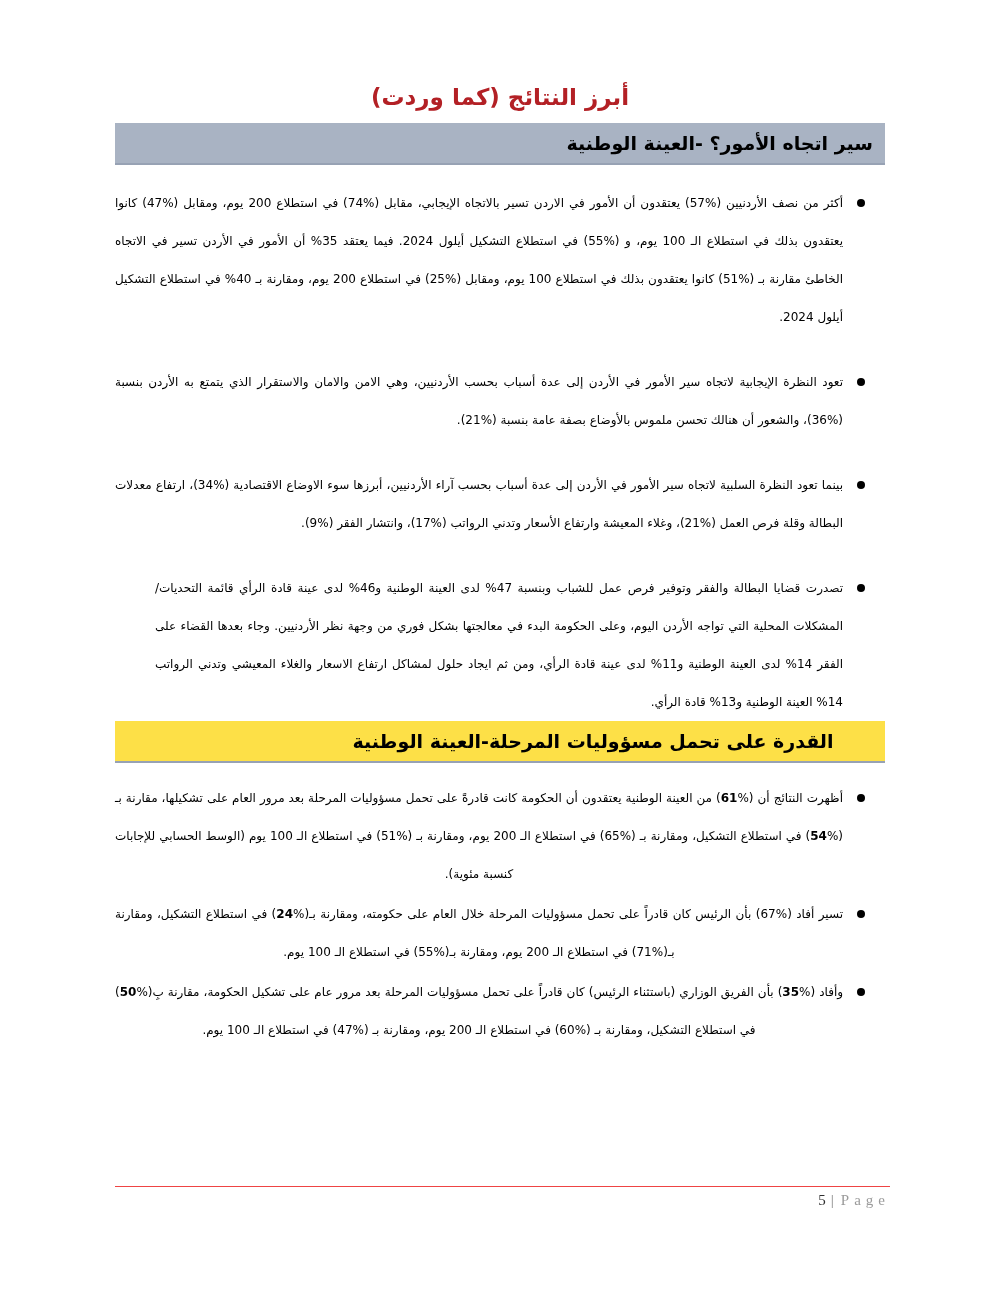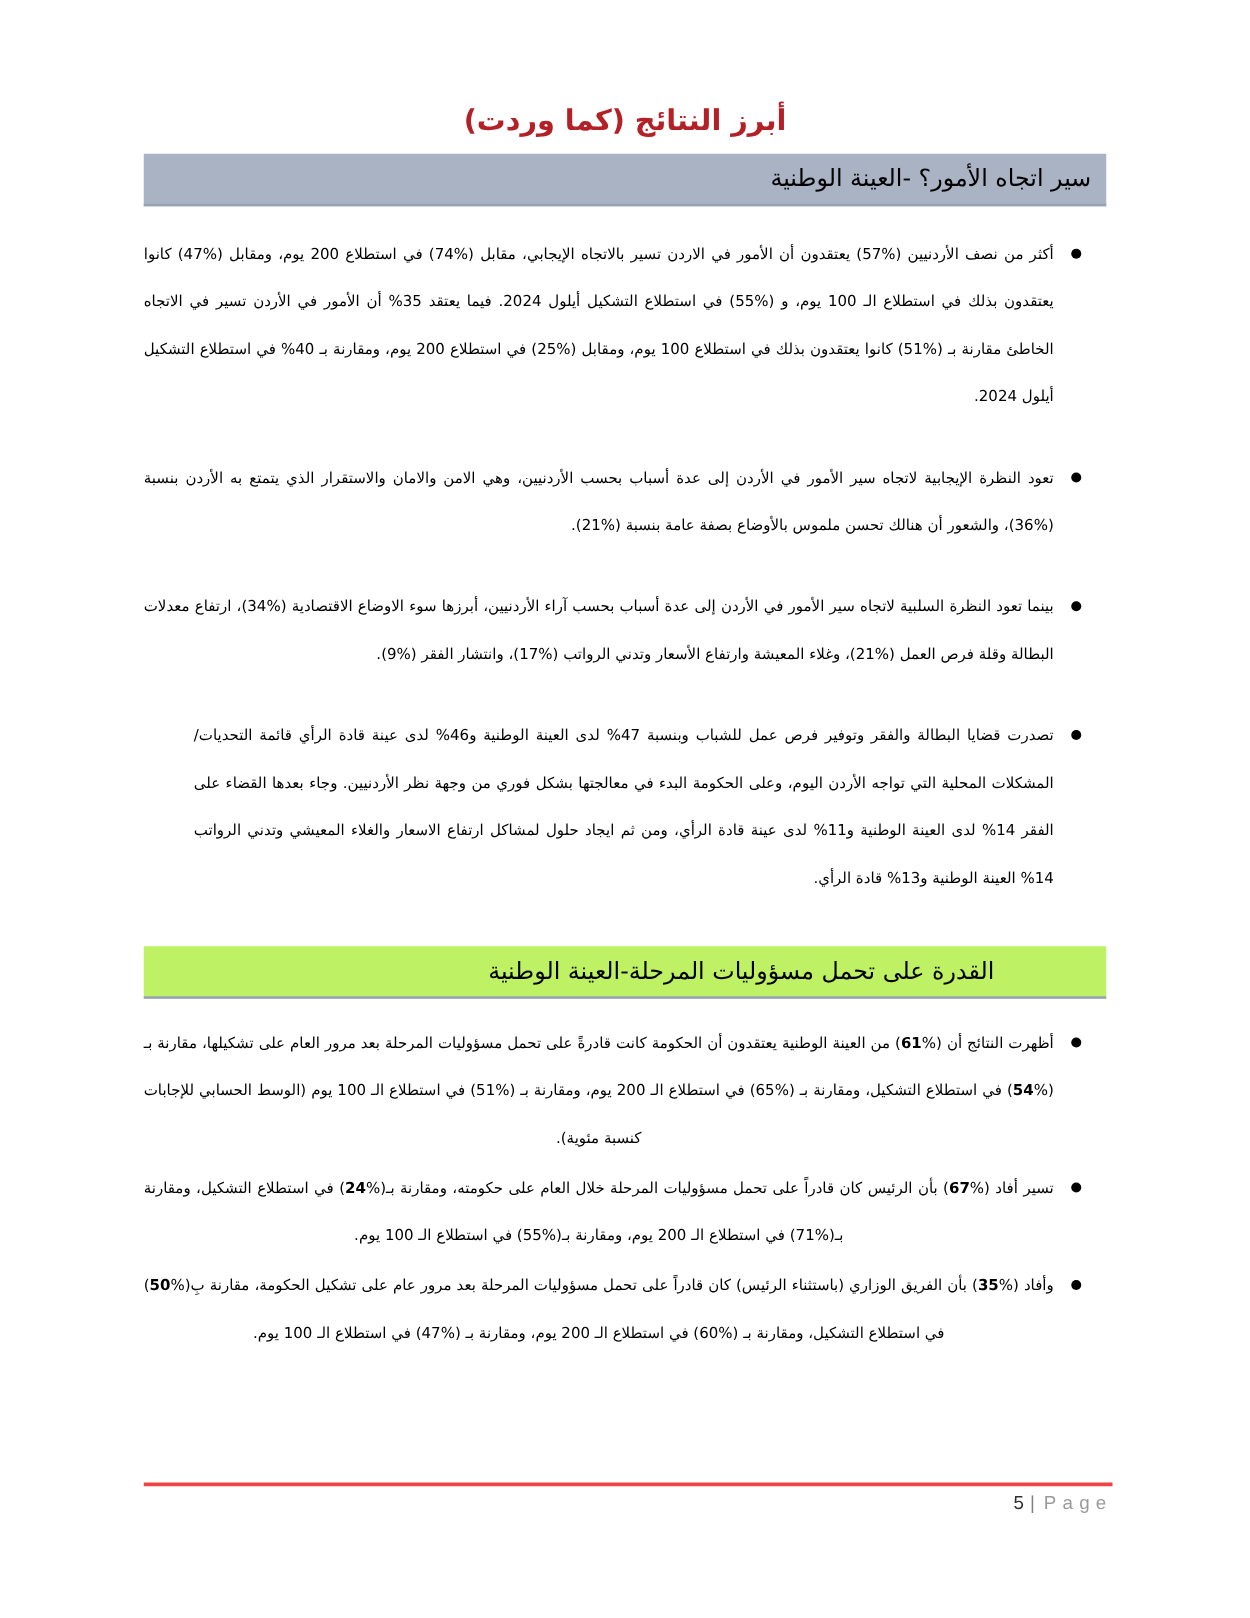--- a/index.html
+++ b/index.html
@@ -6,41 +6,41 @@
   body{
     width:1000px;height:1294px;background:#ffffff;position:relative;overflow:hidden;
     font-family:"DejaVu Sans",sans-serif;color:#000;
   }
   .page-title{
     padding-top:84px;text-align:center;font-weight:bold;font-size:23px;direction:rtl;
   }
   .content{margin:0 115px;}
   .bar{
     height:42px;display:flex;align-items:center;direction:rtl;
-    font-weight:normal;font-size:19px;color:#000;
+    font-weight:bold;font-size:19px;color:#000;
     border-bottom:2px solid #97A2B4;box-sizing:border-box;
   }
   .bar1{margin-top:13px;padding-left:10px;padding-right:12px;justify-content:flex-start;}
   .bar2{justify-content:center;padding-left:186px;}
   .bullets{direction:rtl;text-align:justify;font-size:12px;line-height:38px;}
   .sec1{margin-top:19px;}
   .sec2{margin-top:16px;}
   .bullet{position:relative;padding-right:42px;}
   .sec1 .bullet{margin-bottom:27px;}
   .sec1 .bullet:last-child{margin-bottom:0;margin-left:40px;}
   .sec2 .bullet{margin-bottom:2px;text-align-last:center;}
   .dot{
     position:absolute;right:20px;top:15px;width:8px;height:8px;border-radius:50%;
     background:#000;
   }
   .footer{
     position:absolute;left:115px;width:775px;top:1186px;
-    border-top:3px solid #ef4444;padding-top:5px;
+    border-top:1px solid #ef4444;padding-top:5px;
     direction:ltr;text-align:right;
-    font-family:Liberation Sans, sans-serif;font-size:15px;
+    font-family:Liberation Serif, serif;font-size:15px;
   }
   .footer .num{color:#2e2e2e;}
   .footer .sep{color:#7f7f7f;margin:0 7px 0 5px;}
   .footer .pword{color:#9b9b9b;letter-spacing:5px;}
 </style>
 </head>
 <body>
 
 <div class="page-title" style="color: rgb(179, 32, 37);">أبرز النتائج (كما وردت)</div>
 
@@ -60,30 +60,30 @@
     <div class="bullet">
       <span class="dot"></span>
       <span><span>بينما تعود النظرة السلبية لاتجاه سير الأمور في الأردن إلى عدة أسباب بحسب آراء الأردنيين، أبرزها سوء الاوضاع الاقتصادية (%34)، ارتفاع معدلات البطالة وقلة فرص العمل (%21)، وغلاء المعيشة وارتفاع الأسعار وتدني الرواتب (%17)، وانتشار الفقر (%9).</span></span>
     </div>
     <div class="bullet">
       <span class="dot"></span>
       <span><span>تصدرت قضايا البطالة والفقر وتوفير فرص عمل للشباب وبنسبة 47% لدى العينة الوطنية و46% لدى عينة قادة الرأي قائمة التحديات/المشكلات المحلية التي تواجه الأردن اليوم، وعلى الحكومة البدء في معالجتها بشكل فوري من وجهة نظر الأردنيين. وجاء بعدها القضاء على الفقر 14% لدى العينة الوطنية و11% لدى عينة قادة الرأي، ومن ثم ايجاد حلول لمشاكل ارتفاع الاسعار والغلاء المعيشي وتدني الرواتب 14% العينة الوطنية و13% قادة الرأي.</span></span>
     </div>
   </div>
 
-  <div class="bar bar2" style="background-color: #bef264; margin-top: 36px;">القدرة على تحمل مسؤوليات المرحلة-العينة الوطنية</div>
+  <div class="bar bar2" style="background-color: #fde047;">القدرة على تحمل مسؤوليات المرحلة-العينة الوطنية</div>
 
   <div class="bullets sec2">
     <div class="bullet">
       <span class="dot"></span>
       <span><span>أظهرت النتائج أن (%</span><span style="font-weight: bold;">61</span><span>) من العينة الوطنية يعتقدون أن الحكومة كانت قادرةً على تحمل مسؤوليات المرحلة بعد مرور العام على تشكيلها، مقارنة بـ (%</span><span style="font-weight: bold;">54</span><span>) في استطلاع التشكيل، ومقارنة بـ (%65) في استطلاع الـ 200 يوم، ومقارنة بـ (%51) في استطلاع الـ 100 يوم (الوسط الحسابي للإجابات كنسبة مئوية).</span></span>
     </div>
     <div class="bullet">
       <span class="dot"></span>
-      <span><span>تسير أفاد (%</span><span style="font-weight: bold;">67</span><span>) بأن الرئيس كان قادراً على تحمل مسؤوليات المرحلة خلال العام على حكومته، ومقارنة بـ(%</span><span style="font-weight: bold;">24</span><span>) في استطلاع التشكيل، ومقارنة بـ(%71) في استطلاع الـ 200 يوم، ومقارنة بـ(%55) في استطلاع الـ 100 يوم.</span></span>
+      <span><span>تسير أفاد (%</span><span style="font-weight: normal;">67</span><span>) بأن الرئيس كان قادراً على تحمل مسؤوليات المرحلة خلال العام على حكومته، ومقارنة بـ(%</span><span style="font-weight: bold;">24</span><span>) في استطلاع التشكيل، ومقارنة بـ(%71) في استطلاع الـ 200 يوم، ومقارنة بـ(%55) في استطلاع الـ 100 يوم.</span></span>
     </div>
     <div class="bullet">
       <span class="dot"></span>
       <span><span>وأفاد (%</span><span style="font-weight: bold;">35</span><span>) بأن الفريق الوزاري (باستثناء الرئيس) كان قادراً على تحمل مسؤوليات المرحلة بعد مرور عام على تشكيل الحكومة، مقارنة بِ(%</span><span style="font-weight: bold;">50</span><span>) في استطلاع التشكيل، ومقارنة بـ (%60) في استطلاع الـ 200 يوم، ومقارنة بـ (%47) في استطلاع الـ 100 يوم.</span></span>
     </div>
   </div>
 
 </div>
 
 <div class="footer">

